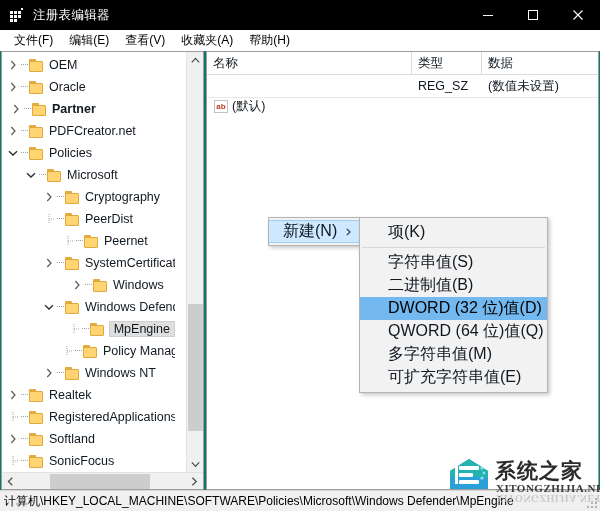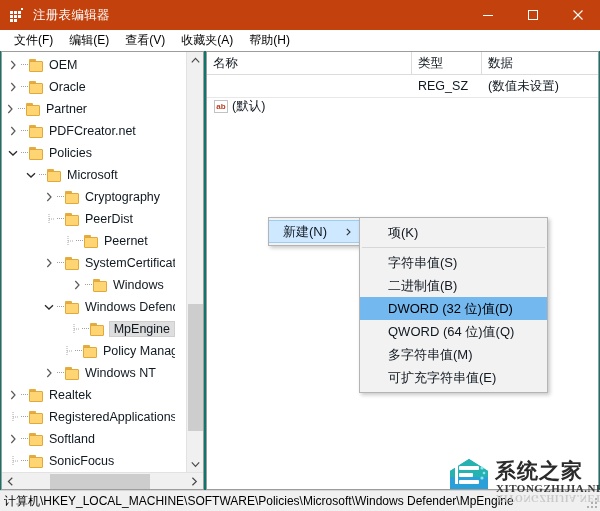--- a/index.html
+++ b/index.html
@@ -17,21 +17,21 @@
     color: #000000;
     background: #f0f0f0;
     box-sizing: border-box;
   }
 
   
   .titlebar {
     position: absolute;
     left: 0; top: 0;
     width: 600px; height: 30px;
-    background: #c2410c;
+    background: #000000;
     display: flex;
     align-items: center;
   }
   .title-icon {
     width: 16px; height: 16px;
     margin-left: 9px;
     margin-right: 8px;
     position: relative;
     flex: none;
   }
@@ -290,21 +290,21 @@
   .ctx-sub {
     left: 359px; top: 166px;
     width: 189px;
     padding: 3px 0;
   }
   .ctx-item {
     height: 23px;
     display: flex;
     align-items: center;
     padding-left: 26px;
-    font-size: 13px;
+    font-size: 16px;
     color: #101820;
     white-space: nowrap;
     position: relative;
     box-sizing: border-box;
   }
   .ctx-item.hl-parent {
     background: #cde8ff;
     border-top: 1px solid #9ecdf0;
     border-bottom: 1px solid #9ecdf0;
   }
@@ -475,21 +475,21 @@
                   <path d="M1.3 1 L5 5 L1.3 9" fill="none" stroke="#5a5a5a" stroke-width="1.2"></path>
                 </svg>
               </span>
               <span class="dash"></span>
               <span class="folder">
                 <span class="tab"></span>
                 <span class="body"></span>
               </span>
               <span class="tlabel">Oracle</span>
             </div>
-            <div class="tnode" style="padding-left: 0;">
+            <div class="tnode" style="padding-left: 6px; font-weight: bold;">
               <span class="twist">
                 <svg width="7" height="10" viewBox="0 0 7 10">
                   <path d="M1.3 1 L5 5 L1.3 9" fill="none" stroke="#5a5a5a" stroke-width="1.2"></path>
                 </svg>
               </span>
               <span class="dash"></span>
               <span class="folder">
                 <span class="tab"></span>
                 <span class="body"></span>
               </span>

